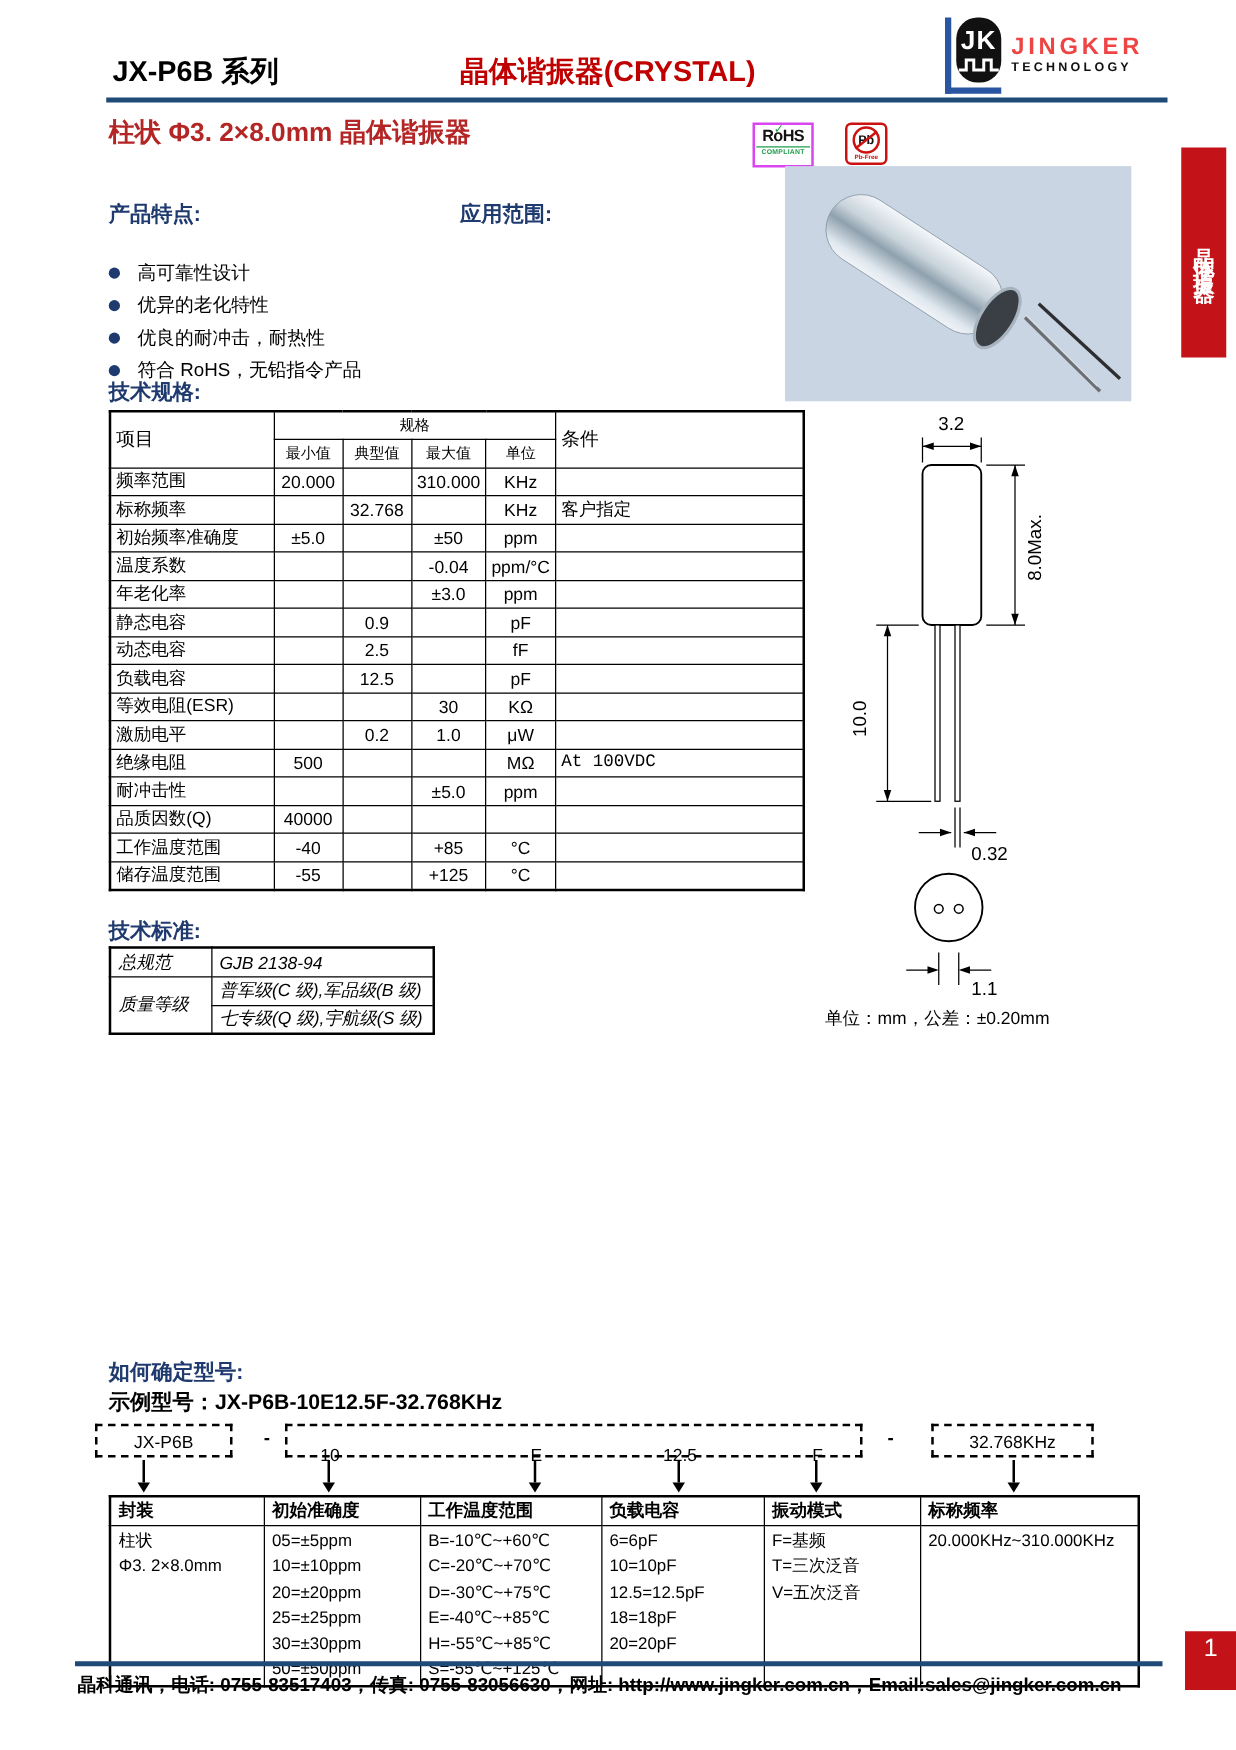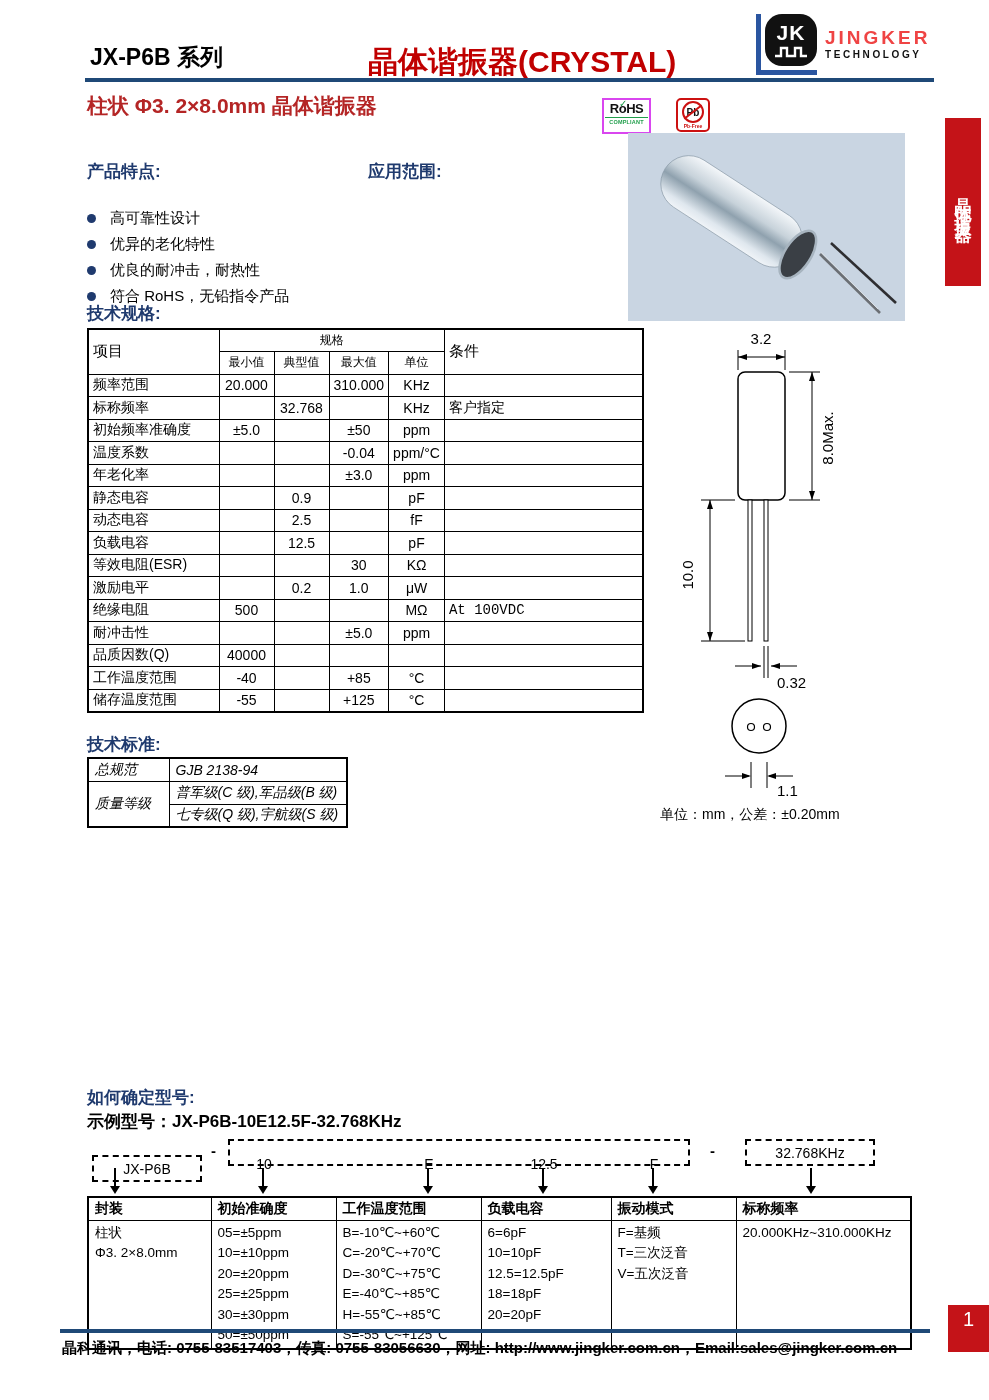--- a/index.html
+++ b/index.html
@@ -4,24 +4,24 @@
 <style>
   html,body{margin:0;padding:0;}
   body{
     width:989px;height:1400px;position:relative;background:#fff;
     font-family:"Liberation Sans","DejaVu Sans",sans-serif;color:#000;
     overflow:hidden;
   }
   .abs{position:absolute;}
   
   .series-title{left:90px;top:42px;font-size:23px;font-weight:bold;}
-  .crystal-title{left:368px;top:42px;font-size:30px;font-weight:bold;color:#c00000;}
+  .crystal-title{left:368px;top:42px;font-size:23px;font-weight:bold;color:#c00000;}
   .logo{left:756px;top:14px;display:flex;align-items:center;}
   .logo-mark{border-left:5px solid #2a55a0;border-bottom:5px solid #2a55a0;padding:0 0 4px 4px;}
-  .logo-square{width:52px;height:52px;background:#111;display:flex;flex-direction:column;align-items:center;justify-content:center;border-radius:17px;}
+  .logo-square{width:36px;height:52px;background:#111;display:flex;flex-direction:column;align-items:center;justify-content:center;border-radius:17px;}
   .logo-jk{color:#fff;font-size:21px;font-weight:bold;letter-spacing:1px;line-height:22px;}
   .logo-text{margin-left:8px;}
   .logo-name{color:#ef4444;font-size:19px;font-weight:bold;letter-spacing:3px;line-height:20px;}
   .logo-sub{color:#111;font-size:10px;font-weight:bold;letter-spacing:2.6px;line-height:13px;}
   .header-rule{left:85px;top:78px;width:849px;height:4px;background:#1f4977;}
   
   .side-tab{left:945px;top:118px;width:36px;height:168px;background:#c41318;color:#fff;
     writing-mode:vertical-rl;text-orientation:upright;font-size:17px;font-weight:bold;
     letter-spacing:7px;display:flex;align-items:center;justify-content:center;}
   .page-box{left:948px;top:1305px;width:41px;height:47px;background:#c41318;color:#fff;
@@ -63,21 +63,21 @@
   .std-table td{border:1px solid #000;font-size:14px;height:23px;padding:0 6px;white-space:nowrap;box-sizing:border-box;}
   
   .drawing{left:655px;top:326px;}
   .drawing text{font-size:15px;fill:#000;font-family:"Liberation Sans","DejaVu Sans",sans-serif;}
   .drawing-note{left:660px;top:806px;font-size:14px;}
   
   .ordering-title{left:87px;top:1086px;}
   .example{left:87px;top:1110px;font-size:17px;font-weight:bold;}
   .seg-box{top:1139px;height:27px;border:2px dashed #000;box-sizing:border-box;
     display:flex;align-items:center;justify-content:center;font-size:14px;background:#fff;}
-  .seg-prefix{left:92px;width:110px;margin-top:16px;}
+  .seg-prefix{left:76px;width:110px;}
   .seg-mid{left:228px;width:462px;position:absolute;}
   .seg-mid span{position:absolute;top:3px;transform:translateX(-50%);font-size:14px;margin-top:12px;}
   .seg-freq{left:745px;width:130px;}
   .seg-dash{top:1142px;font-size:15px;font-weight:bold;}
   .down-arrow{top:1168px;width:2px;height:18px;background:#000;}
   .down-arrow::after{content:"";position:absolute;left:-4px;top:18px;border-left:5px solid transparent;
     border-right:5px solid transparent;border-top:8px solid #000;}
   .ord-table{left:87px;top:1196px;border-collapse:collapse;table-layout:fixed;border:2px solid #000;}
   .ord-table th{border:1px solid #000;font-size:14px;text-align:left;height:23px;padding:0 6px;font-weight:bold;box-sizing:border-box;}
   .ord-table td{border:1px solid #000;font-size:13.5px;vertical-align:top;padding:2px 6px;box-sizing:border-box;height:100px;}

